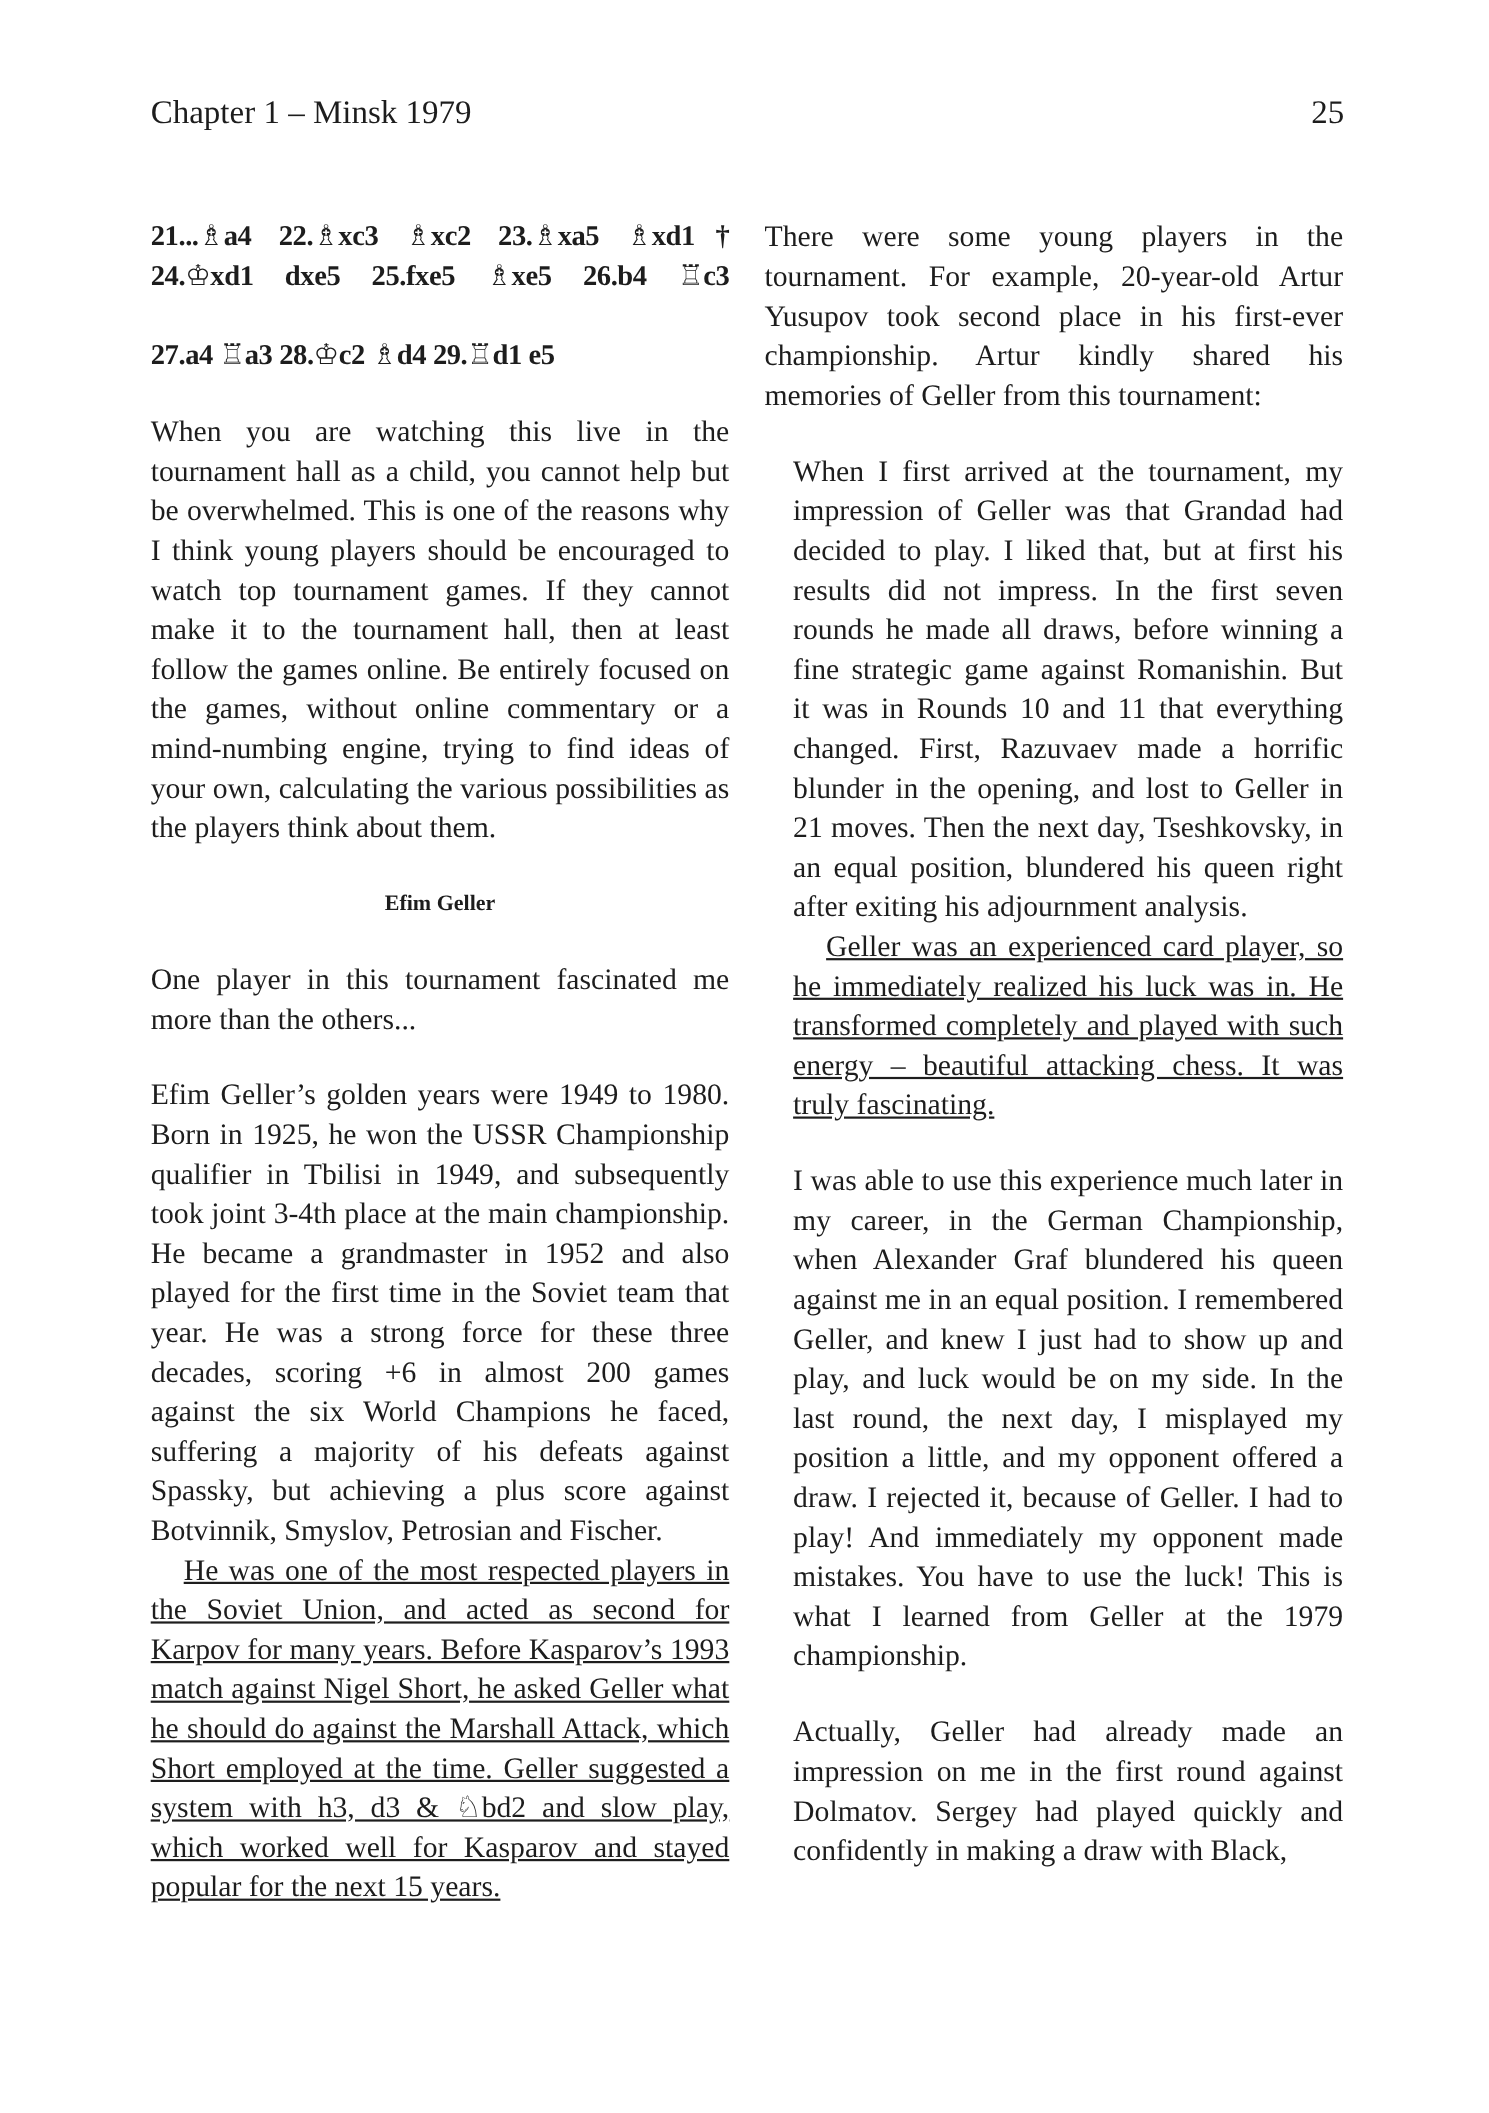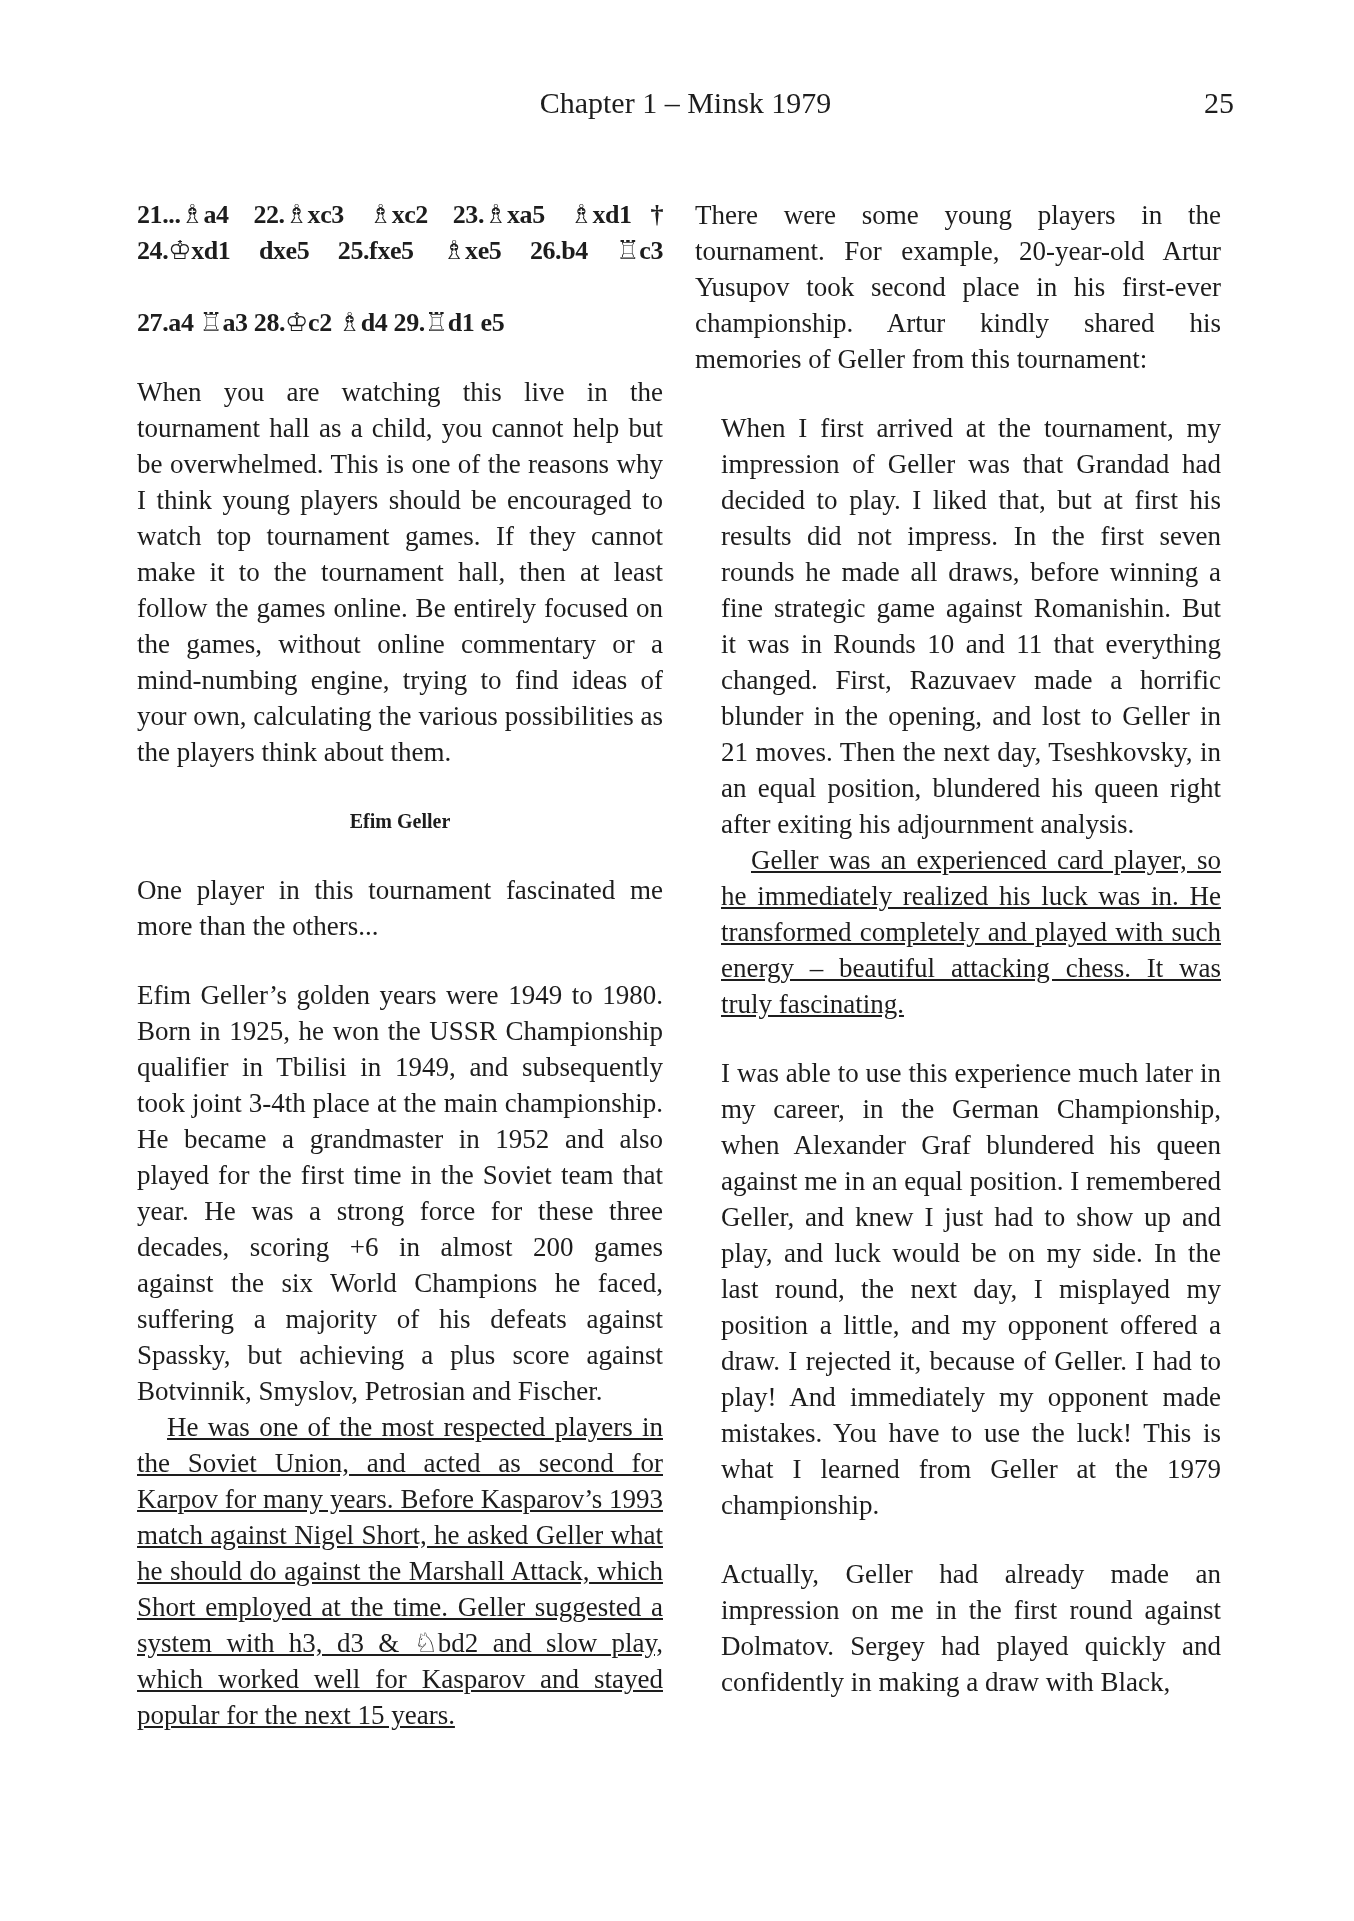--- a/index.html
+++ b/index.html
@@ -17,25 +17,25 @@
     font-family: "Liberation Serif", "DejaVu Serif", "DejaVu Sans", serif;
     padding: 86px 120px 0 137px;
     overflow: hidden;
   }
   .page-header {
     position: relative;
     font-size: 30px;
     line-height: 34px;
   }
   .chapter-title {
-    text-align: center;
+    text-align: left;
   }
   .page-number {
     position: absolute;
-    right: 0;
+    right: 12px;
     top: 0;
   }
   .columns {
     display: flex;
     gap: 32px;
     margin-top: 77px;
   }
   .col {
     width: 526px;
     font-size: 27px;

